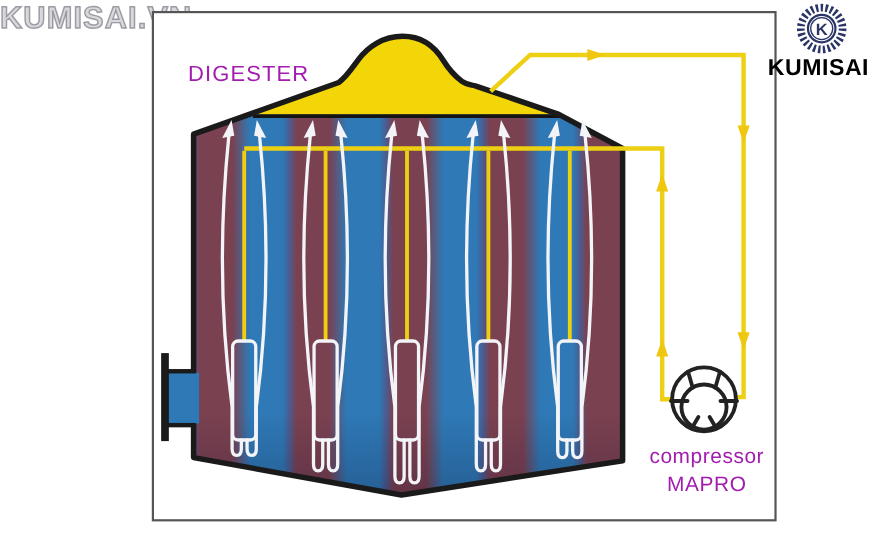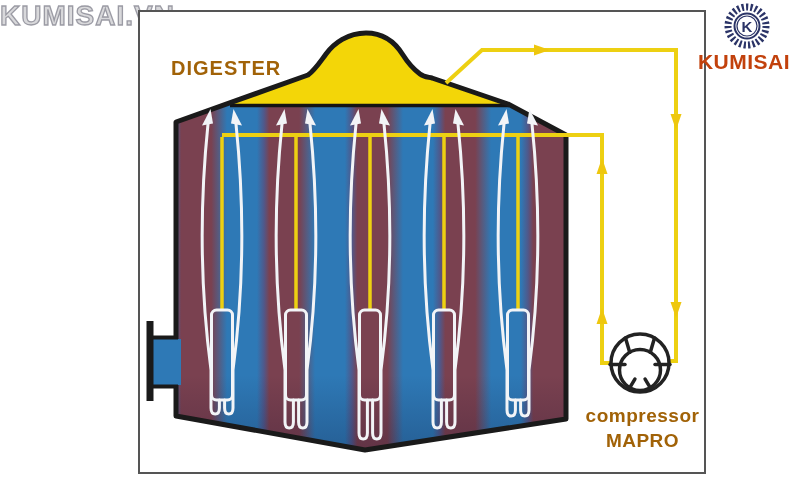--- a/index.html
+++ b/index.html
@@ -1,30 +1,30 @@
 <!DOCTYPE html>
 <html><head>
 <meta charset="utf-8">
 <style>
   html,body{margin:0;padding:0;background:#fff;}
   body{width:800px;height:488px;position:relative;overflow:hidden;
        font-family:"Liberation Sans",sans-serif;}
   .stage{position:absolute;left:0;top:0;width:800px;height:488px;}
   svg{position:absolute;left:0;top:0;}
-  .label{position:absolute;color:#a16207;font-weight:bold;white-space:nowrap;}
+  .label{position:absolute;color:#a21caf;font-weight:normal;white-space:nowrap;}
   .digester{left:171px;top:57px;font-size:20px;letter-spacing:1px;}
   .mapro{left:575px;top:403px;width:135px;text-align:center;
          font-size:19px;line-height:25px;letter-spacing:0.5px;}
   .watermark{left:470px;top:211px;font-size:28px;font-weight:bold;
              letter-spacing:1px;color:rgba(255,255,255,0.18);
              -webkit-text-stroke:1.3px rgba(128,128,140,0.75);
              text-shadow:0 0 1px rgba(120,120,130,0.35);}
   .brand{position:absolute;left:690px;top:0;width:110px;text-align:center;}
   .brand-name{position:absolute;left:688px;top:50px;width:112px;text-align:center;
-              font-weight:bold;font-size:21px;color:#c2410c;letter-spacing:0.5px;}
+              font-weight:bold;font-size:21px;color:#000000;letter-spacing:0.5px;}
 </style>
 </head>
 <body>
 
 <div class="stage">
 
   <svg width="800" height="488" viewBox="0 0 800 488">
     <defs>
       <linearGradient id="sg" x1="0" y1="0" x2="88" y2="0" gradientUnits="userSpaceOnUse">
         <stop offset="0" stop-color="#50588a"></stop>

